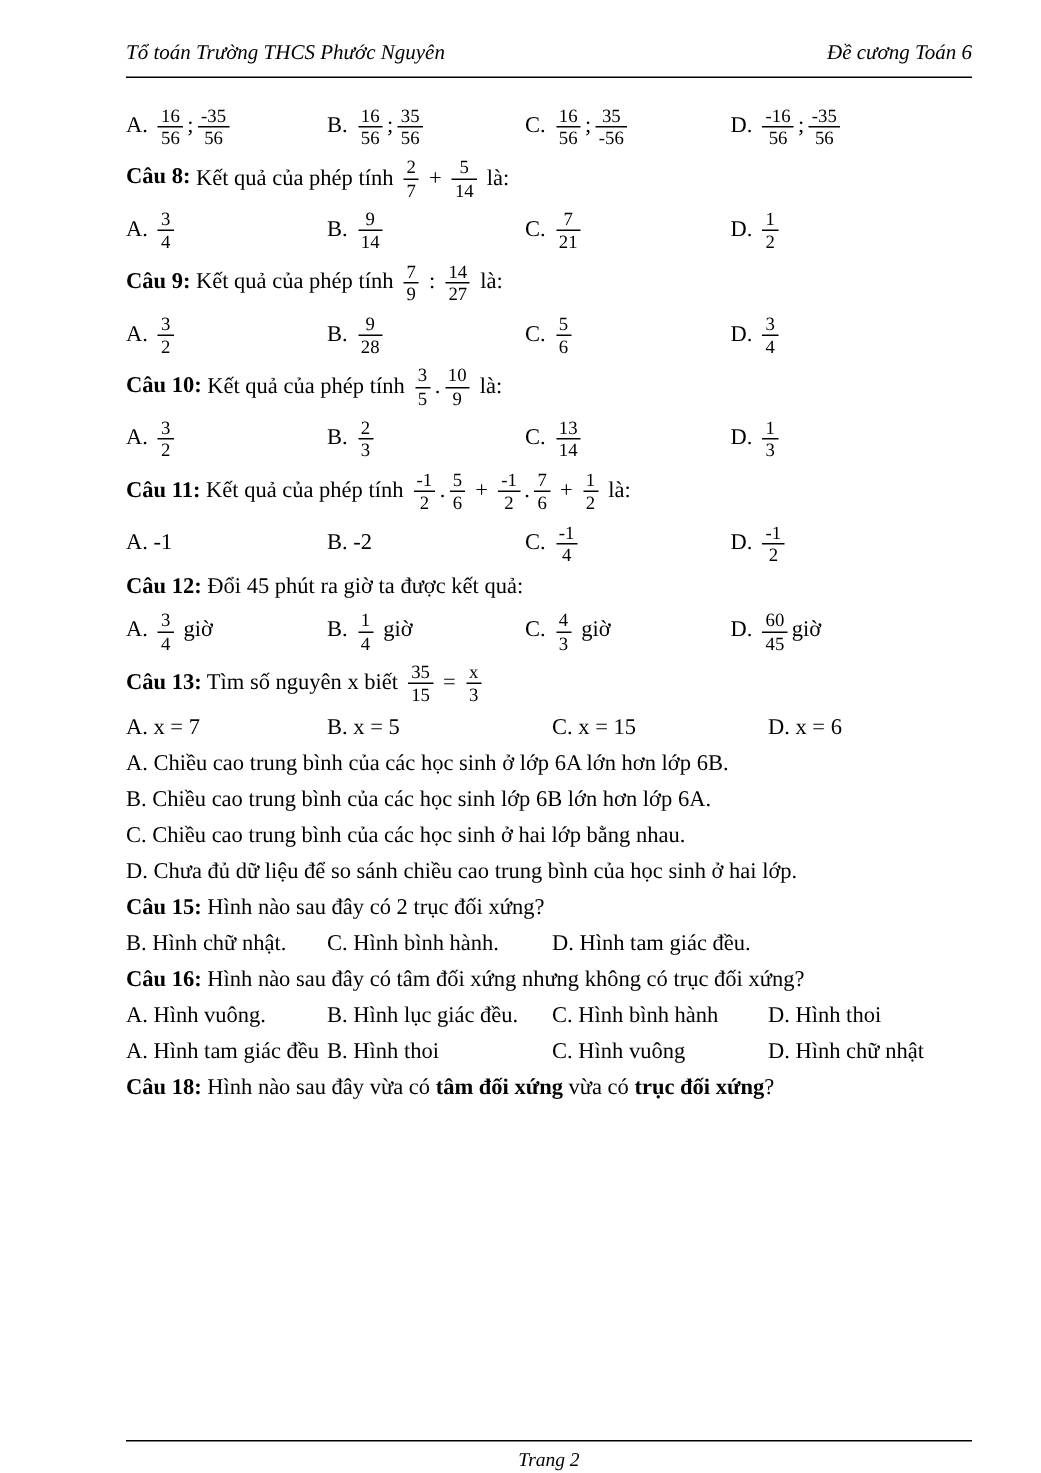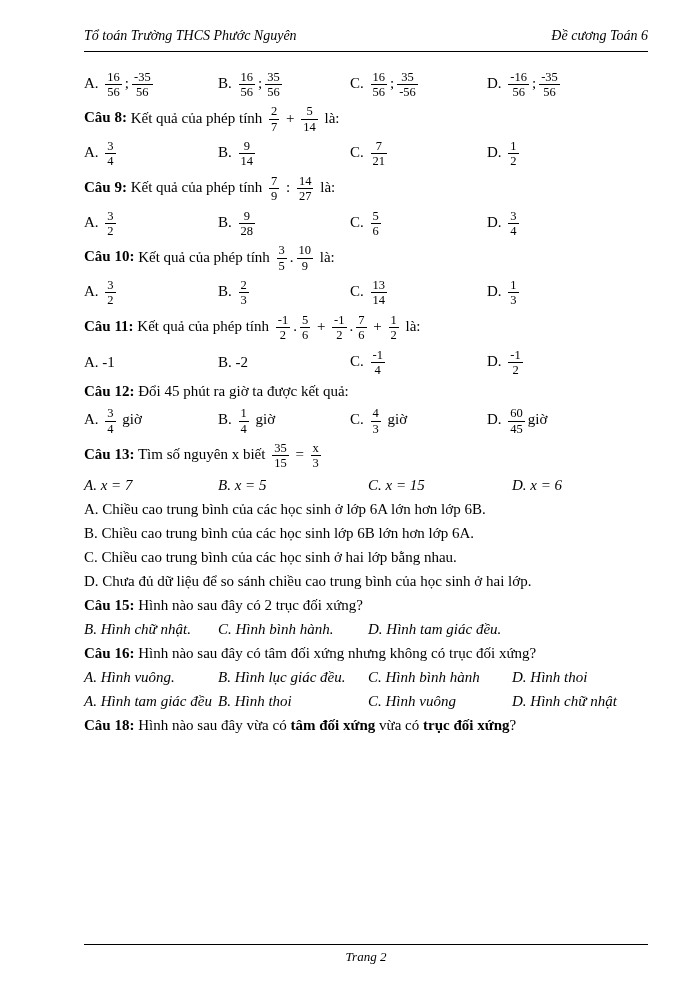--- a/index.html
+++ b/index.html
@@ -21,32 +21,32 @@
   .body-content { padding-top: 14px; }
   .line { margin: 3px 0; }
   .q-label { font-weight: bold; }
   .b { font-weight: bold; }
   .opts-row {
     display: grid;
     grid-template-columns: 134px 132px 137px 1fr;
     align-items: center;
     margin: 3px 0;
   }
-  .opts-row.wide { grid-template-columns: 134px 150px 144px 1fr; font-style: italic; }
+  .opts-row.wide { grid-template-columns: 134px 150px 144px 1fr; }
   .opt { white-space: nowrap; }
   .frac {
     display: inline-flex; flex-direction: column;
     text-align: center; vertical-align: middle;
     font-size: 12.5px; line-height: 1.15;
     margin: 1px 3px;
   }
   .frac .num { border-bottom: 1px solid #000; padding: 0 2px; }
   .frac .den { padding: 0 2px; }
   .footer {
-    position: absolute; left: 84px; right: 46px; bottom: 16px;
+    position: absolute; left: 84px; right: 46px; bottom: 0;
     border-top: 1.5px solid #000;
     text-align: center; font-style: italic; font-size: 13px;
     padding-top: 3px;
   }
 </style>
 </head>
 <body>
 
 <div class="page">
   <div class="header">

